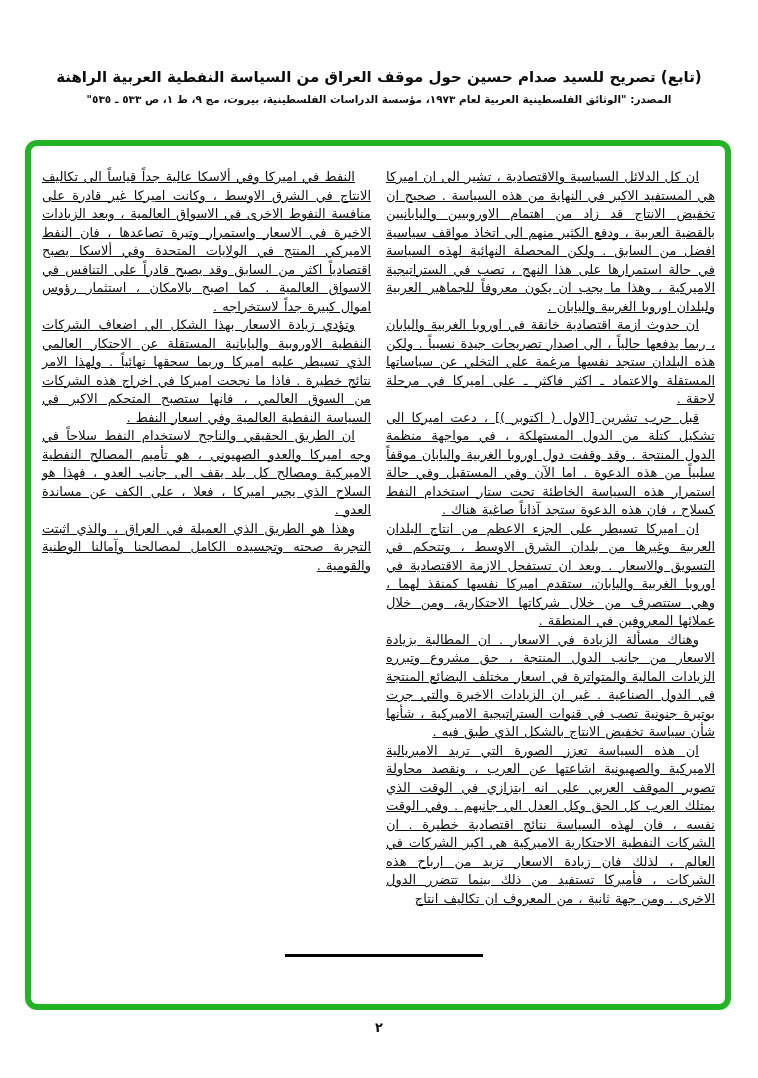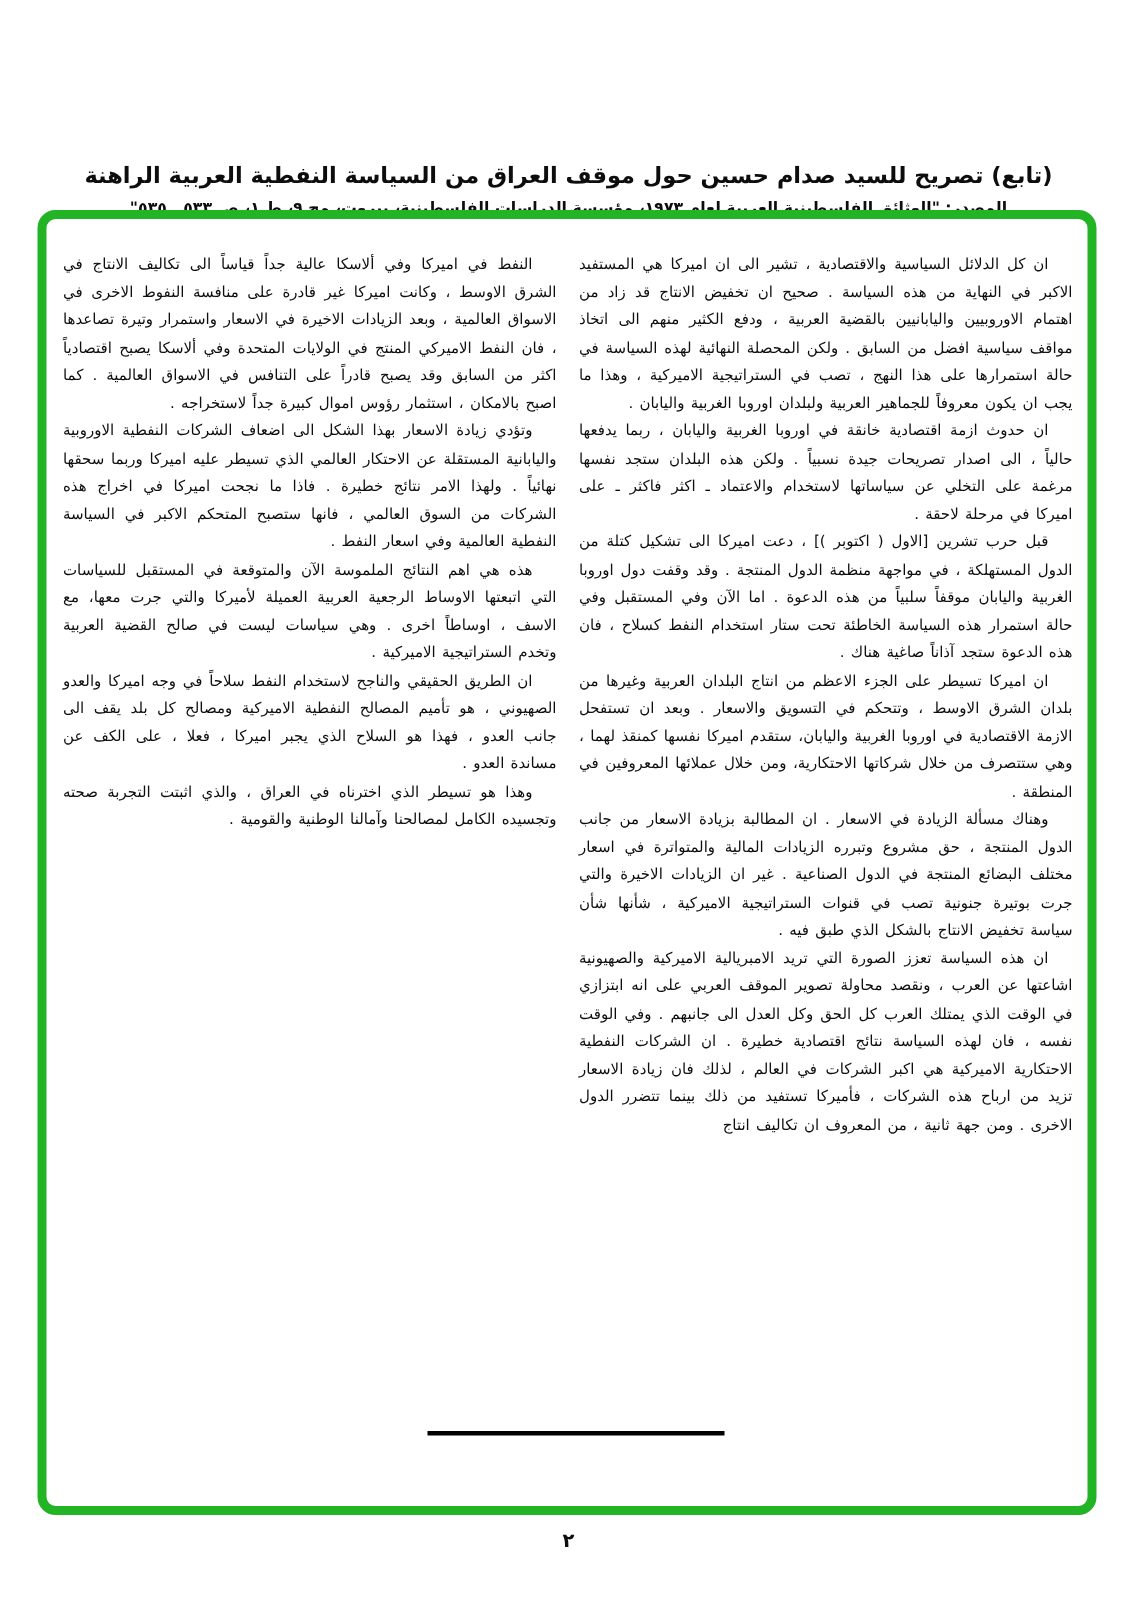--- a/index.html
+++ b/index.html
@@ -23,21 +23,20 @@
     left: 0;
     width: 758px;
     text-align: center;
     color: #0d0d0d;
   }
   .header .title {
     font-size: 15px;
     font-weight: bold;
     letter-spacing: 0;
     line-height: 22px;
-    margin-top: 40px;
   }
   .header .source {
     margin-top: 4px;
     font-size: 10.5px;
     font-weight: bold;
     line-height: 15px;
   }
   
   .frame {
     position: absolute;
@@ -61,25 +60,26 @@
     gap: 15px;
     direction: rtl;
   }
   .col {
     flex: 1 1 0;
     color: #0e0e0e;
   }
   .col p {
     margin: 0;
     padding: 0;
-    font-size: 10px;
+    font-size: 13px;
     line-height: 18.5px;
     text-align: justify;
     text-indent: 16px;
     word-spacing: 1px;
+    text-decoration: underline;
   }
   
   .divider {
     position: absolute;
     top: 808px;
     left: 254px;
     width: 198px;
     height: 3px;
     background: #000000;
   }
@@ -102,32 +102,31 @@
 
   <div class="header">
     <div class="title">(تابع) تصريح للسيد صدام حسين حول موقف العراق من السياسة النفطية العربية الراهنة</div>
     <div class="source">المصدر: "الوثائق الفلسطينية العربية لعام ١٩٧٣، مؤسسة الدراسات الفلسطينية، بيروت، مج ٩، ط ١، ص ٥٣٣ ـ ٥٣٥"</div>
   </div>
 
   <div class="frame">
     <div class="cols">
       <div class="col">
           <p>ان كل الدلائل السياسية والاقتصادية ، تشير الى ان اميركا هي المستفيد الاكبر في النهاية من هذه السياسة . صحيح ان تخفيض الانتاج قد زاد من اهتمام الاوروبيين واليابانيين بالقضية العربية ، ودفع الكثير منهم الى اتخاذ مواقف سياسية افضل من السابق . ولكن المحصلة النهائية لهذه السياسة في حالة استمرارها على هذا النهج ، تصب في الستراتيجية الاميركية ، وهذا ما يجب ان يكون معروفاً للجماهير العربية ولبلدان اوروبا الغربية واليابان .</p>
-          <p>ان حدوث ازمة اقتصادية خانقة في اوروبا الغربية واليابان ، ربما يدفعها حالياً ، الى اصدار تصريحات جيدة نسبياً . ولكن هذه البلدان ستجد نفسها مرغمة على التخلي عن سياساتها لاستخدام والاعتماد ـ اكثر فاكثر ـ على اميركا في مرحلة لاحقة .</p>
+          <p>ان حدوث ازمة اقتصادية خانقة في اوروبا الغربية واليابان ، ربما يدفعها حالياً ، الى اصدار تصريحات جيدة نسبياً . ولكن هذه البلدان ستجد نفسها مرغمة على التخلي عن سياساتها المستقلة والاعتماد ـ اكثر فاكثر ـ على اميركا في مرحلة لاحقة .</p>
           <p>قبل حرب تشرين [الاول ( اكتوبر )] ، دعت اميركا الى تشكيل كتلة من الدول المستهلكة ، في مواجهة منظمة الدول المنتجة . وقد وقفت دول اوروبا الغربية واليابان موقفاً سلبياً من هذه الدعوة . اما الآن وفي المستقبل وفي حالة استمرار هذه السياسة الخاطئة تحت ستار استخدام النفط كسلاح ، فان هذه الدعوة ستجد آذاناً صاغية هناك .</p>
           <p>ان اميركا تسيطر على الجزء الاعظم من انتاج البلدان العربية وغيرها من بلدان الشرق الاوسط ، وتتحكم في التسويق والاسعار . وبعد ان تستفحل الازمة الاقتصادية في اوروبا الغربية واليابان، ستقدم اميركا نفسها كمنقذ لهما ، وهي ستتصرف من خلال شركاتها الاحتكارية، ومن خلال عملائها المعروفين في المنطقة .</p>
           <p>وهناك مسألة الزيادة في الاسعار . ان المطالبة بزيادة الاسعار من جانب الدول المنتجة ، حق مشروع وتبرره الزيادات المالية والمتواترة في اسعار مختلف البضائع المنتجة في الدول الصناعية . غير ان الزيادات الاخيرة والتي جرت بوتيرة جنونية تصب في قنوات الستراتيجية الاميركية ، شأنها شأن سياسة تخفيض الانتاج بالشكل الذي طبق فيه .</p>
           <p>ان هذه السياسة تعزز الصورة التي تريد الامبريالية الاميركية والصهيونية اشاعتها عن العرب ، ونقصد محاولة تصوير الموقف العربي على انه ابتزازي في الوقت الذي يمتلك العرب كل الحق وكل العدل الى جانبهم . وفي الوقت نفسه ، فان لهذه السياسة نتائج اقتصادية خطيرة . ان الشركات النفطية الاحتكارية الاميركية هي اكبر الشركات في العالم ، لذلك فان زيادة الاسعار تزيد من ارباح هذه الشركات ، فأميركا تستفيد من ذلك بينما تتضرر الدول الاخرى . ومن جهة ثانية ، من المعروف ان تكاليف انتاج</p>
         </div>
       <div class="col">
           <p>النفط في اميركا وفي ألاسكا عالية جداً قياساً الى تكاليف الانتاج في الشرق الاوسط ، وكانت اميركا غير قادرة على منافسة النفوط الاخرى في الاسواق العالمية ، وبعد الزيادات الاخيرة في الاسعار واستمرار وتيرة تصاعدها ، فان النفط الاميركي المنتج في الولايات المتحدة وفي ألاسكا يصبح اقتصادياً اكثر من السابق وقد يصبح قادراً على التنافس في الاسواق العالمية . كما اصبح بالامكان ، استثمار رؤوس اموال كبيرة جداً لاستخراجه .</p>
           <p>وتؤدي زيادة الاسعار بهذا الشكل الى اضعاف الشركات النفطية الاوروبية واليابانية المستقلة عن الاحتكار العالمي الذي تسيطر عليه اميركا وربما سحقها نهائياً . ولهذا الامر نتائج خطيرة . فاذا ما نجحت اميركا في اخراج هذه الشركات من السوق العالمي ، فانها ستصبح المتحكم الاكبر في السياسة النفطية العالمية وفي اسعار النفط .</p>
-          <p>هذه هي اهم النتائج الملموسة الآن والمتوقعة في المستقبل للسياسات التي اتبعتها الاوساط الرجعية العربية العميلة لأميركا والتي جرت معها، مع الاسف ، اوساطاً اخرى . وهي سياسات ليست في صالح القضية العربية وتخدم الستراتيجية الاميركية .</p>
           <p>ان الطريق الحقيقي والناجح لاستخدام النفط سلاحاً في وجه اميركا والعدو الصهيوني ، هو تأميم المصالح النفطية الاميركية ومصالح كل بلد يقف الى جانب العدو ، فهذا هو السلاح الذي يجبر اميركا ، فعلا ، على الكف عن مساندة العدو .</p>
-          <p>وهذا هو تسيطر الذي اخترناه في العراق ، والذي اثبتت التجربة صحته وتجسيده الكامل لمصالحنا وآمالنا الوطنية والقومية .</p>
+          <p>وهذا هو الطريق الذي العميلة في العراق ، والذي اثبتت التجربة صحته وتجسيده الكامل لمصالحنا وآمالنا الوطنية والقومية .</p>
         </div>
     </div>
     <div class="divider"></div>
   </div>
 
   <div class="pagenum">٢</div>
 
 </div>
 
 </body></html>

